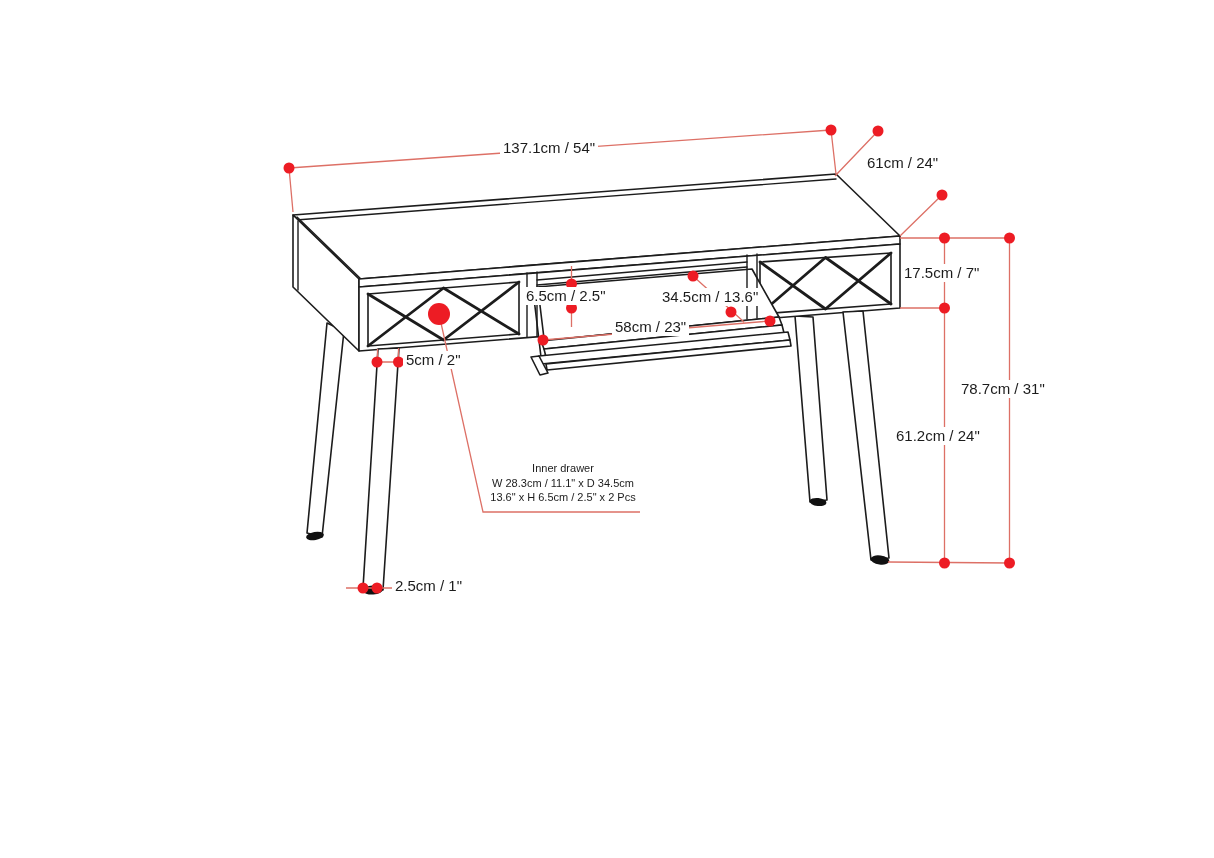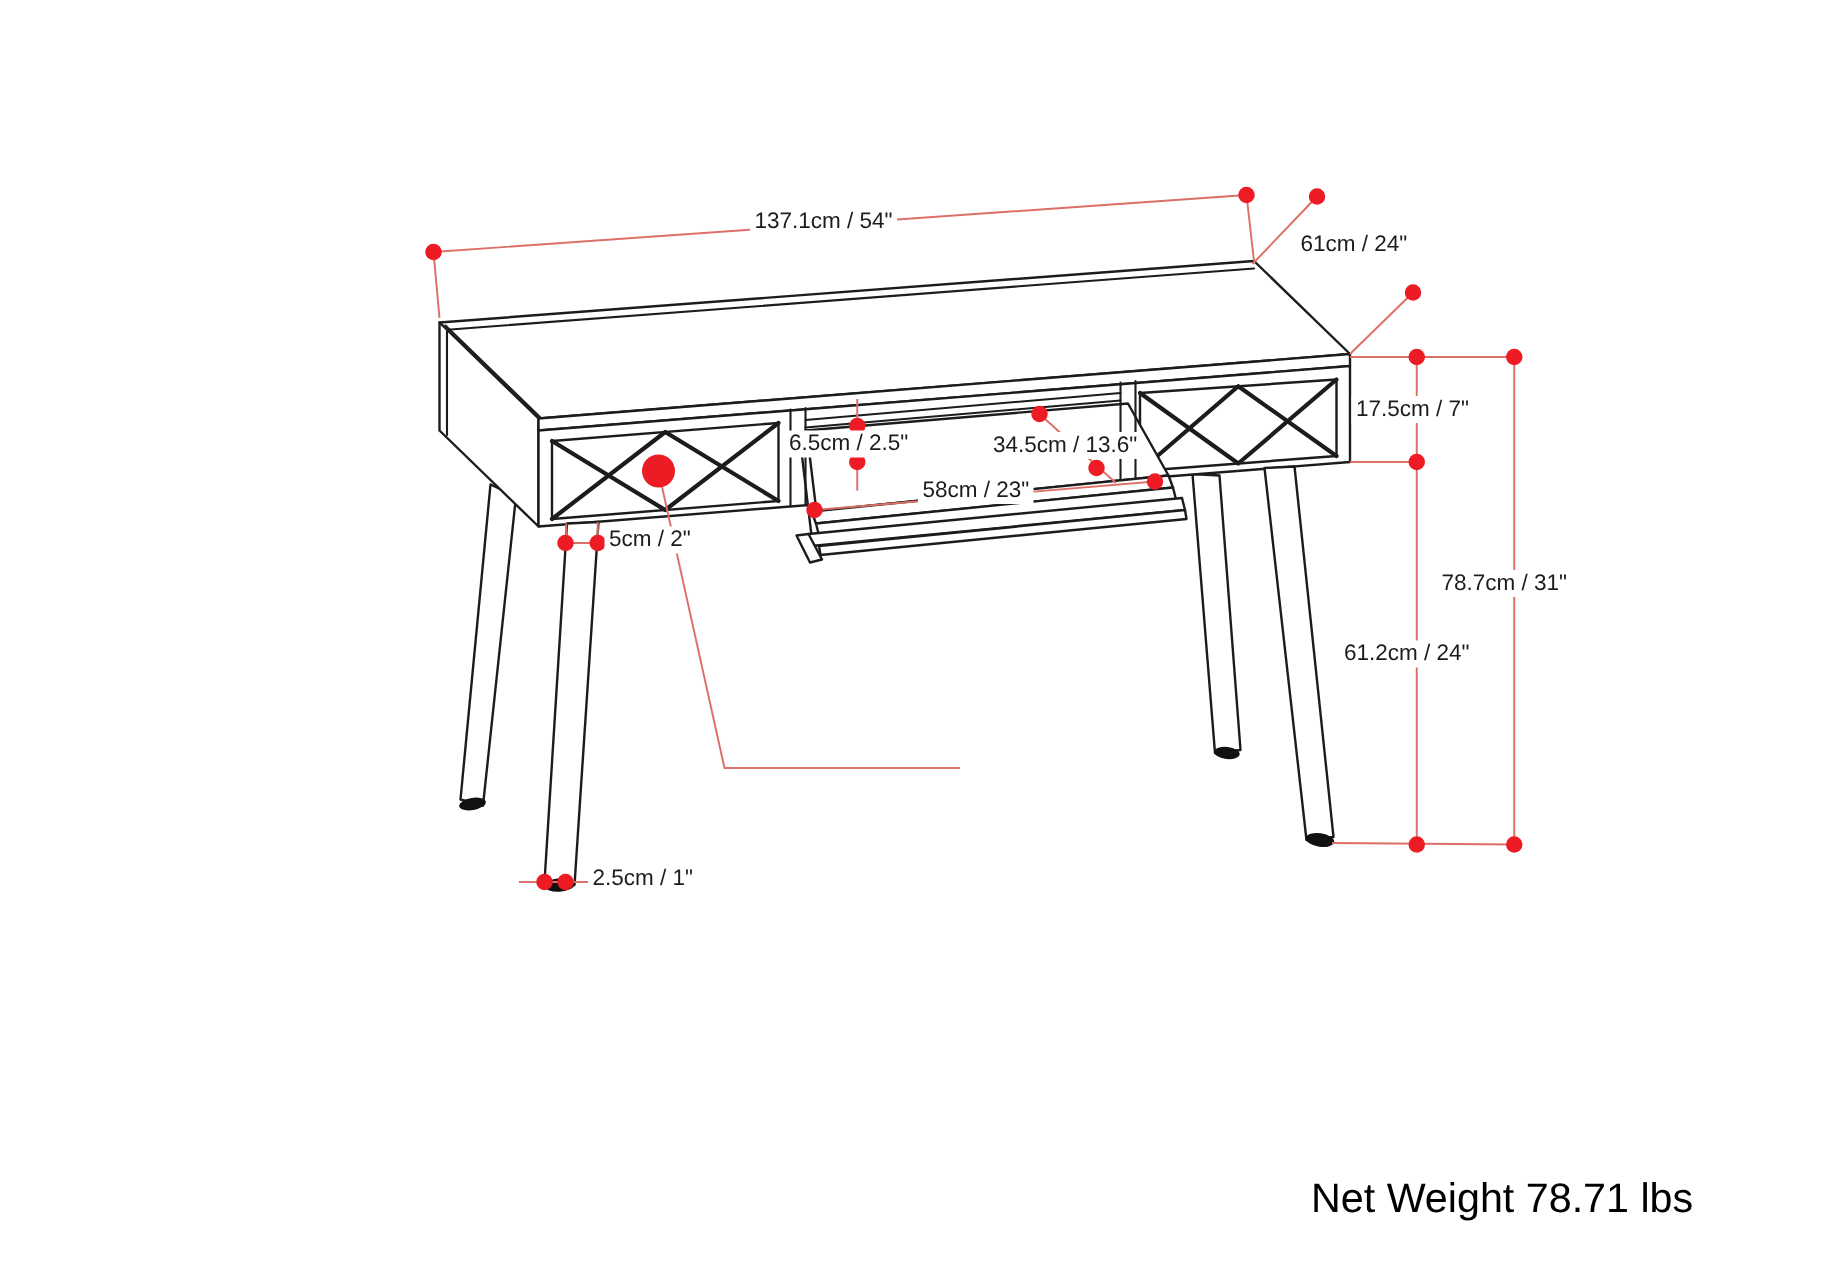--- a/index.html
+++ b/index.html
@@ -152,16 +152,20 @@
   <div class="dim" style="left:864px;top:154px;">61cm / 24"</div>
   <div class="dim" style="left:901px;top:264px;">17.5cm / 7"</div>
   <div class="dim" style="left:958px;top:380px;">78.7cm / 31"</div>
   <div class="dim" style="left:893px;top:427px;">61.2cm / 24"</div>
   <div class="dim" style="left:523px;top:287px;">6.5cm / 2.5"</div>
   <div class="dim" style="left:659px;top:288px;">34.5cm / 13.6"</div>
   <div class="dim" style="left:612px;top:318px;">58cm / 23"</div>
   <div class="dim" style="left:403px;top:351px;">5cm / 2"</div>
   <div class="dim" style="left:392px;top:577px;">2.5cm / 1"</div>
 
+  <div class="note">
+    <div>Inner drawer</div>
+    <div>W 28.3cm / 11.1" x D 34.5cm</div>
+    <div>13.6" x H 6.5cm / 2.5" x 2 Pcs</div>
+  </div>
 
-  <div class="net-weight">Net Weight 78.71 lbs</div>
 
 </div>
 
 </body></html>

